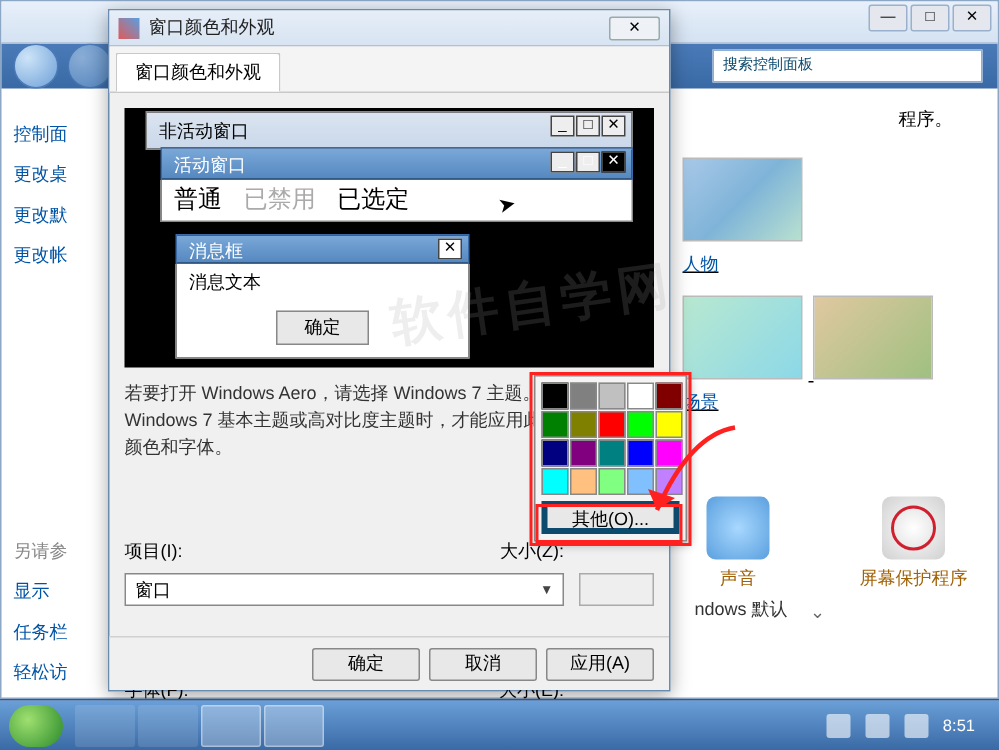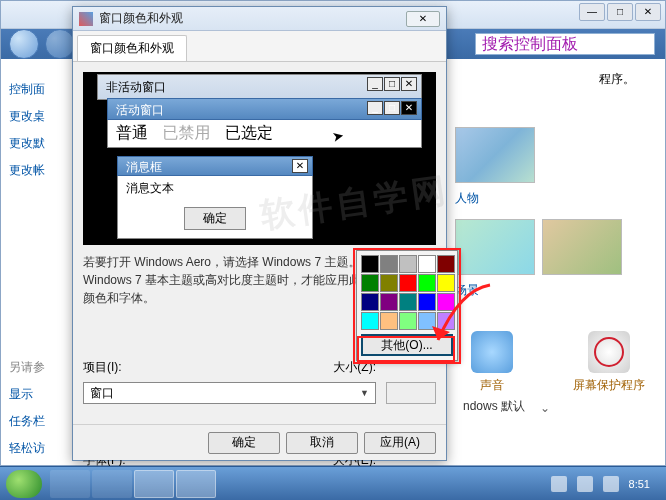--- a/index.html
+++ b/index.html
@@ -5,25 +5,25 @@
   * { box-sizing: border-box; margin: 0; padding: 0; font-family: "Microsoft YaHei", sans-serif; }
   body { width: 666px; height: 500px; background: #e8f0f8; overflow: hidden; position: relative; font-size: 12px; }
   
   
   .bg-window { position: absolute; top: 0; left: 0; right: 0; bottom: 34px; background: #fff; border: 1px solid #8ca6c6; }
   .bg-titlebar { height: 28px; background: linear-gradient(#e8f0fa,#d4e2f2); border-bottom: 1px solid #b8c8dc; position: relative; }
   .bg-winctrl { position: absolute; top: 2px; right: 4px; display: flex; gap: 2px; }
   .bg-winctrl div { width: 26px; height: 18px; background: #e4e8ee; border: 1px solid #9bb0cc; border-radius: 2px; font-size: 10px; text-align: center; line-height: 16px; }
   .bg-toolbar { height: 30px; background: linear-gradient(#4a7bb8,#3a6aa5); display: flex; align-items: center; padding: 0 8px; }
   .orb { width: 30px; height: 30px; border-radius: 50%; background: radial-gradient(circle at 30% 30%, #cde4f8, #6d9fd8); border: 1px solid #4a7bb8; margin-right: 6px; }
-  .bg-search { position: absolute; right: 10px; top: 32px; width: 180px; height: 22px; background: #fff; border: 1px solid #8fb0d4; padding: 0 6px; line-height: 20px; color: #a21caf; font-size: 16px; }
+  .bg-search { position: absolute; right: 10px; top: 32px; width: 180px; height: 22px; background: #fff; border: 1px solid #8fb0d4; padding: 0 6px; line-height: 20px; color: #0c4a6e; font-size: 10px; }
   .bg-side { position: absolute; left: 0; top: 60px; bottom: 0; width: 68px; padding: 10px 0 0 8px; }
   .bg-side a { display: block; color: #0054a6; font-size: 12px; margin: 10px 0; cursor: pointer; }
   .bg-main { position: absolute; left: 68px; right: 0; top: 60px; bottom: 0; padding: 10px; }
-  .thumb-area { position: absolute; right: 20px; top: 126px; width: 190px; }
+  .thumb-area { position: absolute; right: 20px; top: 104px; width: 190px; text-decoration: underline; }
   .thumb-group { margin-bottom: 12px; }
   .thumb-img { width: 80px; height: 56px; background: linear-gradient(135deg,#a8c8e8 0,#7fb4d8 50%,#b8e0d0 100%); border: 1px solid #bbb; display: inline-block; margin-right: 4px; }
   .thumb-label { color: #0054a6; font-size: 12px; margin-top: 4px; }
   .icon-row { position: absolute; right: 20px; top: 330px; display: flex; gap: 60px; text-align:center; }
   .icon-row div { color: #a16207; font-size: 12px; }
   .icon-row .ic { width: 42px; height: 42px; margin: 0 auto 4px; border-radius: 6px; }
   .ic-sound { background: radial-gradient(circle,#a8d8ff,#5a9fde); }
   .ic-saver { background: radial-gradient(circle,#fff,#d0d0d0); position:relative; }
   .ic-saver::after { content:""; position:absolute; inset:6px; border:2px solid #d02030; border-radius:50%; }
   .bg-bottom-text { position:absolute; bottom: 50px; right: 140px; font-size:12px; color:#333; }
@@ -74,21 +74,21 @@
   .swatch .dd { width:14px; background:#e4e4e4; border:1px solid #888; border-left:none; text-align:center; font-size:8px; line-height:20px; }
   .bi { width: 22px; height: 22px; border:1px solid #aaa; background:#eee; color:#aaa; text-align:center; line-height:20px; font-size:13px; }
   
   .dlg-footer { position:absolute; bottom:0; left:0; right:0; height: 36px; background: #f0f0f0; border-top: 1px solid #d0d0d0; display:flex; justify-content:flex-end; align-items:center; padding: 0 10px; gap: 6px; }
   .dlg-footer button { width: 72px; height: 22px; font-size: 12px; background: #e8e8e8; border: 1px solid #888; border-radius: 2px; }
 
   
   .color-popup { position: absolute; top: 250px; left: 356px; width: 102px; background: #f4f4f4; border: 1px solid #888; box-shadow: 2px 2px 6px rgba(0,0,0,0.3); padding: 4px; z-index: 20; }
   .color-grid { display: grid; grid-template-columns: repeat(5, 18px); gap: 1px; }
   .color-cell { width: 18px; height: 18px; border: 1px solid #888; }
-  .other-btn { margin-top: 4px; width: 100%; height: 22px; font-size: 12px; background: #e8e8e8; border: 2px solid #0c4a6e; }
+  .other-btn { margin-top: 4px; width: 100%; height: 22px; font-size: 12px; background: #e8e8e8; border: 4px solid #0c4a6e; }
   .highlight-box { position:absolute; border: 2px solid #ff2020; z-index: 30; pointer-events:none; }
   .hl-popup { top: 248px; left: 353px; width: 108px; height: 116px; }
   .hl-btn { top: 336px; left: 357px; width: 98px; height: 26px; }
   .red-arrow { position: absolute; z-index: 31; top: 280px; left: 430px; }
   .red-arrow svg { width: 70px; height: 80px; }
 
   
   .taskbar { position: absolute; bottom: 0; left: 0; right: 0; height: 34px; background: linear-gradient(#6a9fd8,#3a6aa5); display: flex; align-items: center; padding: 0 6px; border-top: 1px solid #2a5a95; }
   .start { width: 36px; height: 28px; border-radius: 14px; background: radial-gradient(circle at 35% 35%, #9fe070, #2a8a2a); margin-right: 8px; }
   .taskbar .pin { width: 40px; height: 28px; background: rgba(255,255,255,0.12); border-radius: 2px; margin-right: 2px; }

